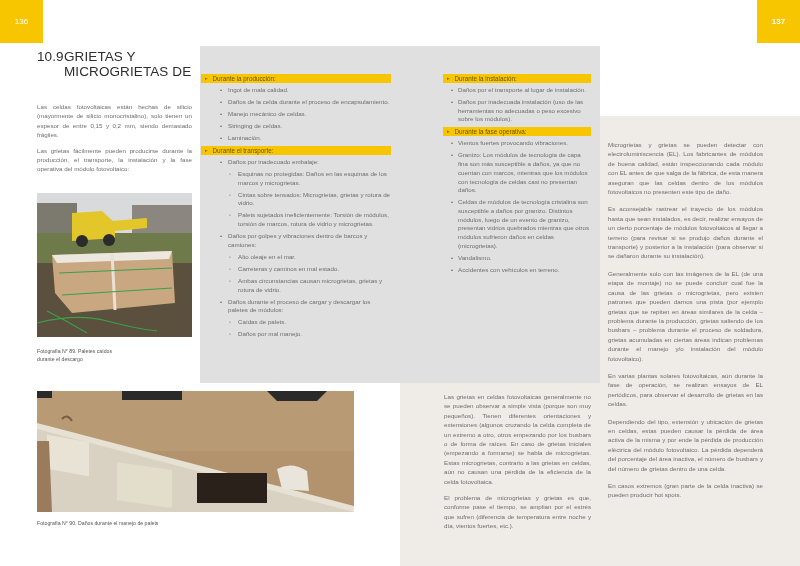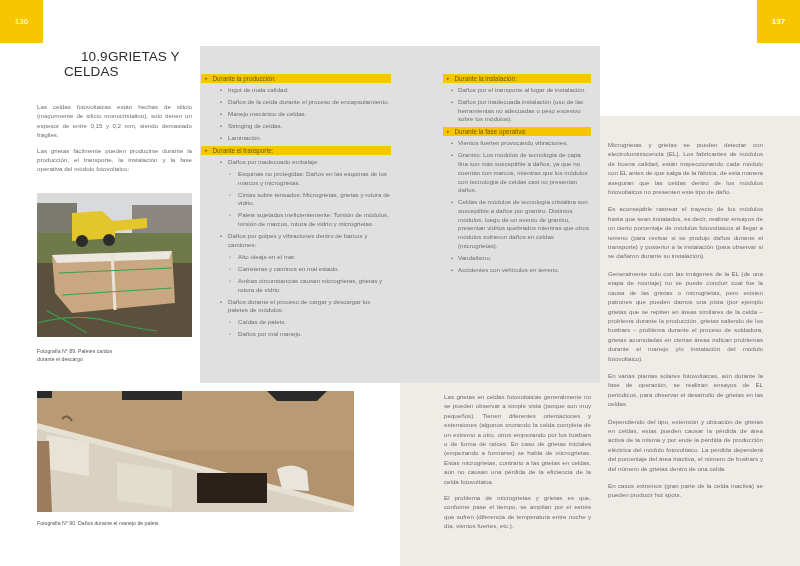--- a/index.html
+++ b/index.html
@@ -15,21 +15,21 @@
 
   .beige-upper { position: absolute; left: 600px; top: 116px; width: 200px; height: 450px; background: #efece8; }
   .beige-lower { position: absolute; left: 400px; top: 383px; width: 200px; height: 183px; background: #efece8; }
   .gray-box { position: absolute; left: 200px; top: 46px; width: 400px; height: 337px; background: #e0e0e0; }
 
   .title {
     position: absolute; left: 37px; top: 50px; width: 160px;
     font-family: "Liberation Sans", sans-serif; font-size: 13.5px; line-height: 14.5px;
     color: #2e2e2e; letter-spacing: 0.1px;
   }
-  .title .num { display: inline-block; width: 27px; margin-left: 44px; }
+  .title .num { display: inline-block; width: 27px; }
   .title .rest { display: inline; }
   .title-line2, .title-line3 { padding-left: 27px; display: block; }
 
   .body-text { font-size: 6.2px; line-height: 9.4px; color: #6d6d6d; text-align: justify; }
   .intro { position: absolute; left: 37px; top: 102px; width: 155px; }
   .intro p { margin-bottom: 6px; }
 
   .photo { position: absolute; overflow: hidden; }
   .photo1 { left: 37px; top: 193px; width: 155px; height: 144px; }
   .photo2 { left: 37px; top: 391px; width: 317px; height: 121px; }
@@ -67,21 +67,21 @@
 
 <div class="beige-upper"></div>
 <div class="beige-lower"></div>
 <div class="gray-box"></div>
 
 <div class="page-num left">136</div>
 <div class="page-num right">137</div>
 
 <div class="title">
   <span class="num">10.9</span><span class="rest">GRIETAS Y</span>
-  <span class="title-line3">CELDAS</span>
+  <span class="title-line2">MICROGRIETAS DE</span>
 </div>
 
 <div class="intro body-text">
   <p>Las celdas fotovoltaicas están hechas de silicio (mayormente de silicio monocristalino), solo tienen un espesor de entre 0,15 y 0,2 mm, siendo demasiado frágiles.</p>
   <p>Las grietas fácilmente pueden producirse durante la producción, el transporte, la instalación y la fase operativa del módulo fotovoltaico:</p>
 </div>
 
 <div class="photo photo1">
   <svg width="155" height="144" viewBox="0 0 155 144">
     <rect width="155" height="144" fill="#c9ccd0"></rect>

